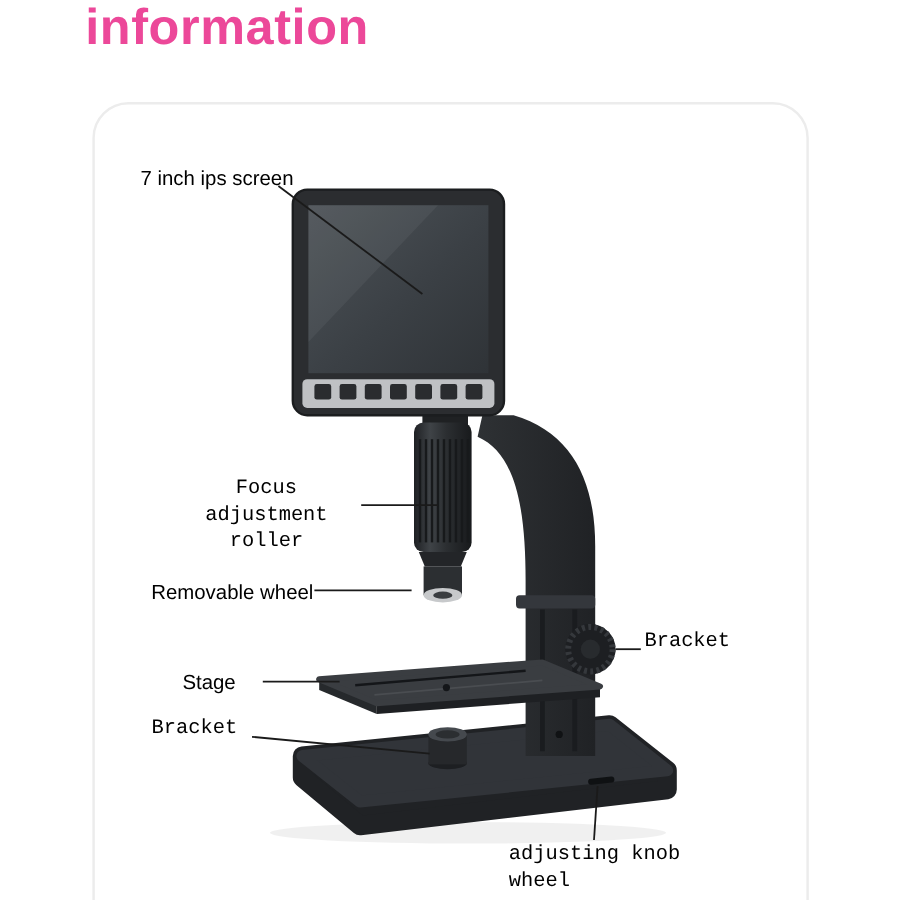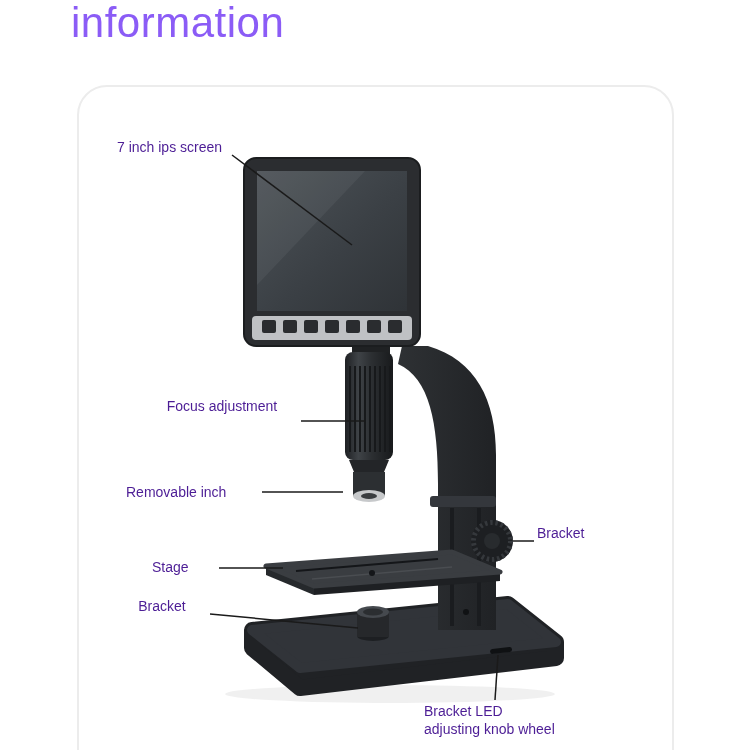--- a/index.html
+++ b/index.html
@@ -7,46 +7,46 @@
   body {
     background:#ffffff;
     font-family:"Liberation Sans", sans-serif;
     position:relative;
     overflow:hidden;
   }
   .title {
     position:absolute;
     left:71px; top:0px;
     font-size:42px;
-    font-weight:normal;
-    color:#8b5cf6;
+    font-weight:bold;
+    color:#ec4899;
     letter-spacing:.5px;
     line-height:1.1;
   }
   .card {
     position:absolute;
     left:77px; top:85px;
     width:597px; height:700px;
     border:2px solid #ececec;
     border-radius:30px;
     background:transparent;
   }
   .illu {
     position:absolute;
     left:0; top:0;
     width:750px; height:750px;
   }
   .callout {
     position:absolute;
-    font-size:14px;
-    color:#4c1d95;
+    font-size:17px;
+    color:#000000;
     line-height:1.3;
     white-space:nowrap;
   }
-  .callout span { display:block; white-space:normal; }
+  .callout span { display:block; white-space:normal;font-family:Liberation Mono, monospace; }
 </style>
 </head>
 <body>
 
 <div class="title">information</div>
 
 <div class="card"></div>
 
 <svg class="illu" viewBox="0 0 750 750" aria-hidden="true">
   <defs>
@@ -152,30 +152,30 @@
     <line x1="210" y1="614" x2="358" y2="628"></line>
     <line x1="513" y1="541" x2="534" y2="541"></line>
     <line x1="498" y1="655" x2="495" y2="700"></line>
   </g>
 </svg>
 
 <div class="callout" style="left:117px; top:138px;">7 inch ips screen</div>
 
 <div class="callout" style="left:147px; top:397px; width:150px; text-align:center;">
   <span>Focus adjustment</span>
+  <span>roller</span>
 </div>
 
-<div class="callout" style="left:126px; top:483px;">Removable inch</div>
+<div class="callout" style="left:126px; top:483px;">Removable wheel</div>
 
 <div class="callout" style="left:152px; top:558px;">Stage</div>
 
 <div class="callout" style="left:108px; top:597px; width:108px; text-align:center;">
   <span>Bracket</span>
 </div>
 
 <div class="callout" style="left:537px; top:524px; width:145px;">
   <span>Bracket</span>
 </div>
 
 <div class="callout" style="left:424px; top:702px; width:200px;">
-  <span>Bracket LED</span>
   <span>adjusting knob wheel</span>
 </div>
 
 </body></html>

